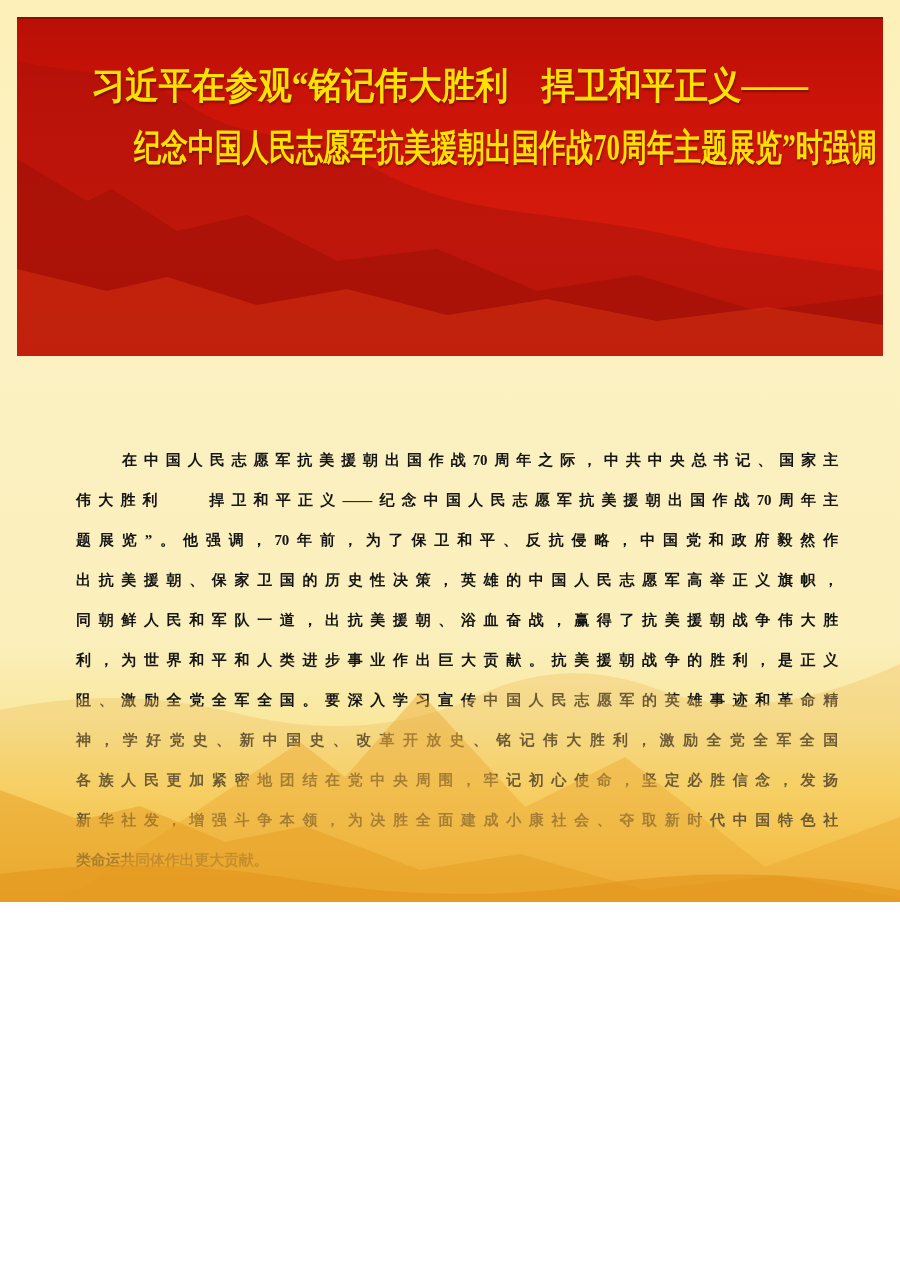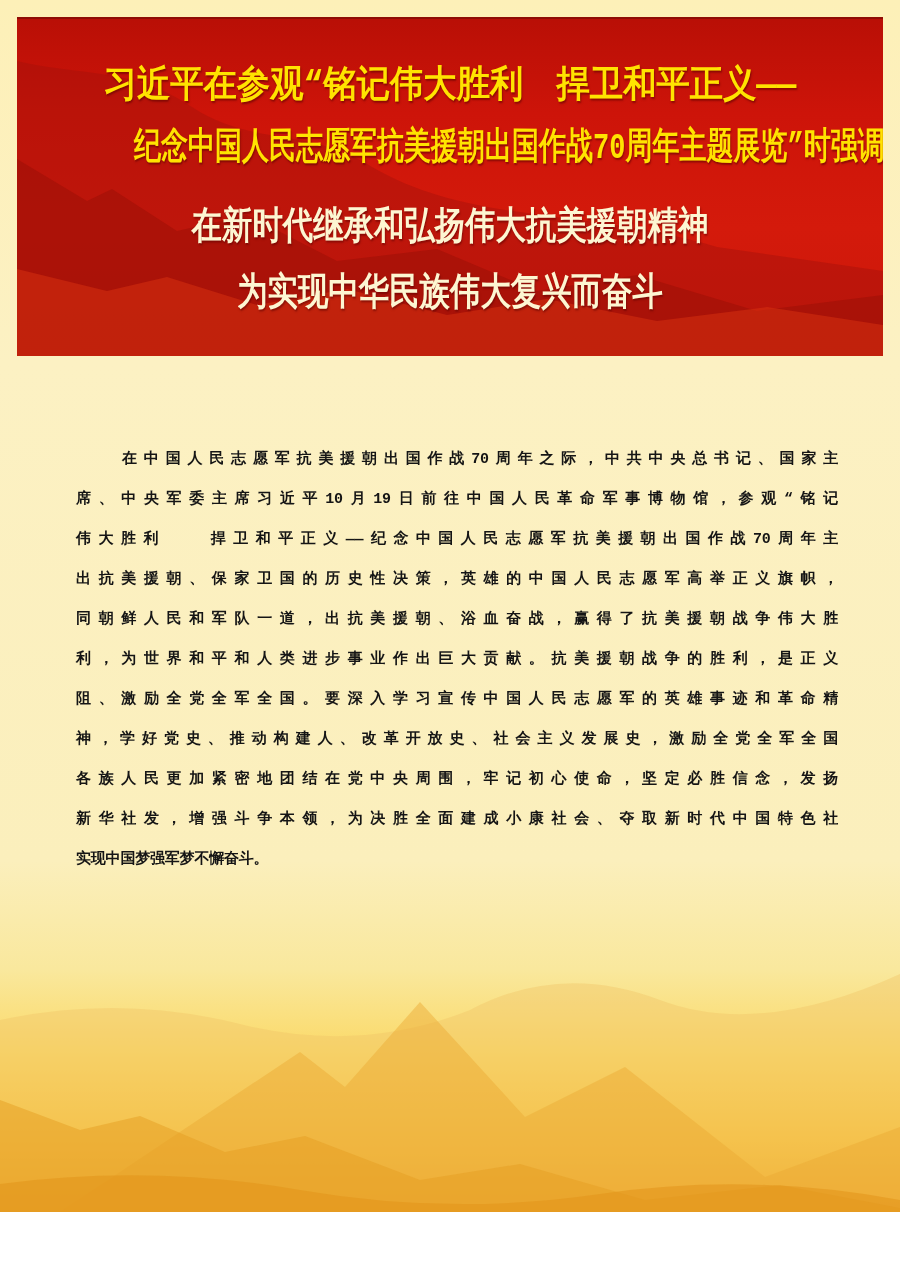--- a/index.html
+++ b/index.html
@@ -1,20 +1,20 @@
 <!DOCTYPE html>
 <html><head>
 <meta charset="utf-8">
 <style>
   html,body{margin:0;padding:0;}
   .page{
     position:relative;
-    width:900px;height:1212px;
+    width:900px;height:902px;
     overflow:hidden;
-    font-family:Liberation Mono, monospace;
+    font-family:Liberation Serif, serif;
     background:linear-gradient(180deg,
       #fdf0b8 0%,
       #fcf1c3 30%,
       #fbefbc 71%,
       #f9e89d 80%,
       #fbd967 87%,
       #f8c23c 94%,
       #f2a61d 100%);
   }
   
@@ -70,39 +70,35 @@
 
   <div class="banner">
     <svg viewBox="0 0 866 337" preserveAspectRatio="none" aria-hidden="true">
       <path d="M0,42 C70,58 115,48 175,88 C235,128 295,108 355,148 C455,206 565,188 700,228 L866,252 L866,337 L0,337 Z" fill="#a5120a" opacity="0.45"></path>
       <path d="M0,140 L70,182 L95,170 L160,212 L230,196 L320,242 L420,230 L520,272 L620,256 L740,292 L866,276 L866,337 L0,337 Z" fill="#8f0e06" opacity="0.38"></path>
       <path d="M0,250 L90,272 L150,258 L240,286 L330,270 L430,296 L530,280 L640,302 L750,288 L866,306 L866,337 L0,337 Z" fill="#d9310f" opacity="0.5"></path>
     </svg>
     <div class="banner-text">
       <div class="title-line l1">习近平在参观“铭记伟大胜利　捍卫和平正义——</div>
       <div class="title-line l2">纪念中国人民志愿军抗美援朝出国作战70周年主题展览”时强调</div>
-      <div class="subtitle-block">
-        <div class="subtitle-line">在新时代继承和弘扬伟大抗美援朝精神</div>
-        <div class="subtitle-line">为实现中华民族伟大复兴而奋斗</div>
-      </div>
     </div>
   </div>
 
   <div class="article">
     <div class="bline indent">在中国人民志愿军抗美援朝出国作战70周年之际，中共中央总书记、国家主</div>
-    <div class="bline">席、中央军委主席习近平10月19日前往中国人民革命军事博物馆，参观“铭记</div>
     <div class="bline">伟大胜利　　捍卫和平正义——纪念中国人民志愿军抗美援朝出国作战70周年主</div>
+    <div class="bline">题展览”。他强调，70年前，为了保卫和平、反抗侵略，中国党和政府毅然作</div>
     <div class="bline">出抗美援朝、保家卫国的历史性决策，英雄的中国人民志愿军高举正义旗帜，</div>
     <div class="bline">同朝鲜人民和军队一道，出抗美援朝、浴血奋战，赢得了抗美援朝战争伟大胜</div>
     <div class="bline">利，为世界和平和人类进步事业作出巨大贡献。抗美援朝战争的胜利，是正义</div>
     <div class="bline">阻、激励全党全军全国。要深入学习宣传中国人民志愿军的英雄事迹和革命精</div>
-    <div class="bline">神，学好党史、推动构建人、改革开放史、社会主义发展史，激励全党全军全国</div>
+    <div class="bline">神，学好党史、新中国史、改革开放史、铭记伟大胜利，激励全党全军全国</div>
     <div class="bline">各族人民更加紧密地团结在党中央周围，牢记初心使命，坚定必胜信念，发扬</div>
     <div class="bline">新华社发，增强斗争本领，为决胜全面建成小康社会、夺取新时代中国特色社</div>
-    <div class="bline endline">实现中国梦强军梦不懈奋斗。</div>
+    <div class="bline endline">类命运共同体作出更大贡献。</div>
   </div>
 
   <div class="landscape">
     <svg viewBox="0 0 900 310" preserveAspectRatio="none" aria-hidden="true">
       <path d="M0,118 Q120,92 240,122 T470,108 Q560,60 660,98 T900,72 L900,310 L0,310 Z" fill="#f0c467" opacity="0.40"></path>
       <path d="M60,310 L300,150 L345,185 L420,100 L525,215 L625,165 L765,275 L900,225 L900,310 Z" fill="#eaa832" opacity="0.45"></path>
       <path d="M0,198 L80,228 L140,214 L225,250 L305,234 L420,278 L520,262 L645,298 L780,283 L900,306 L900,310 L0,310 Z" fill="#e69d22" opacity="0.5"></path>
       <path d="M0,282 Q150,262 300,288 T600,292 T900,298 L900,310 L0,310 Z" fill="#e2941a" opacity="0.55"></path>
     </svg>
   </div>

